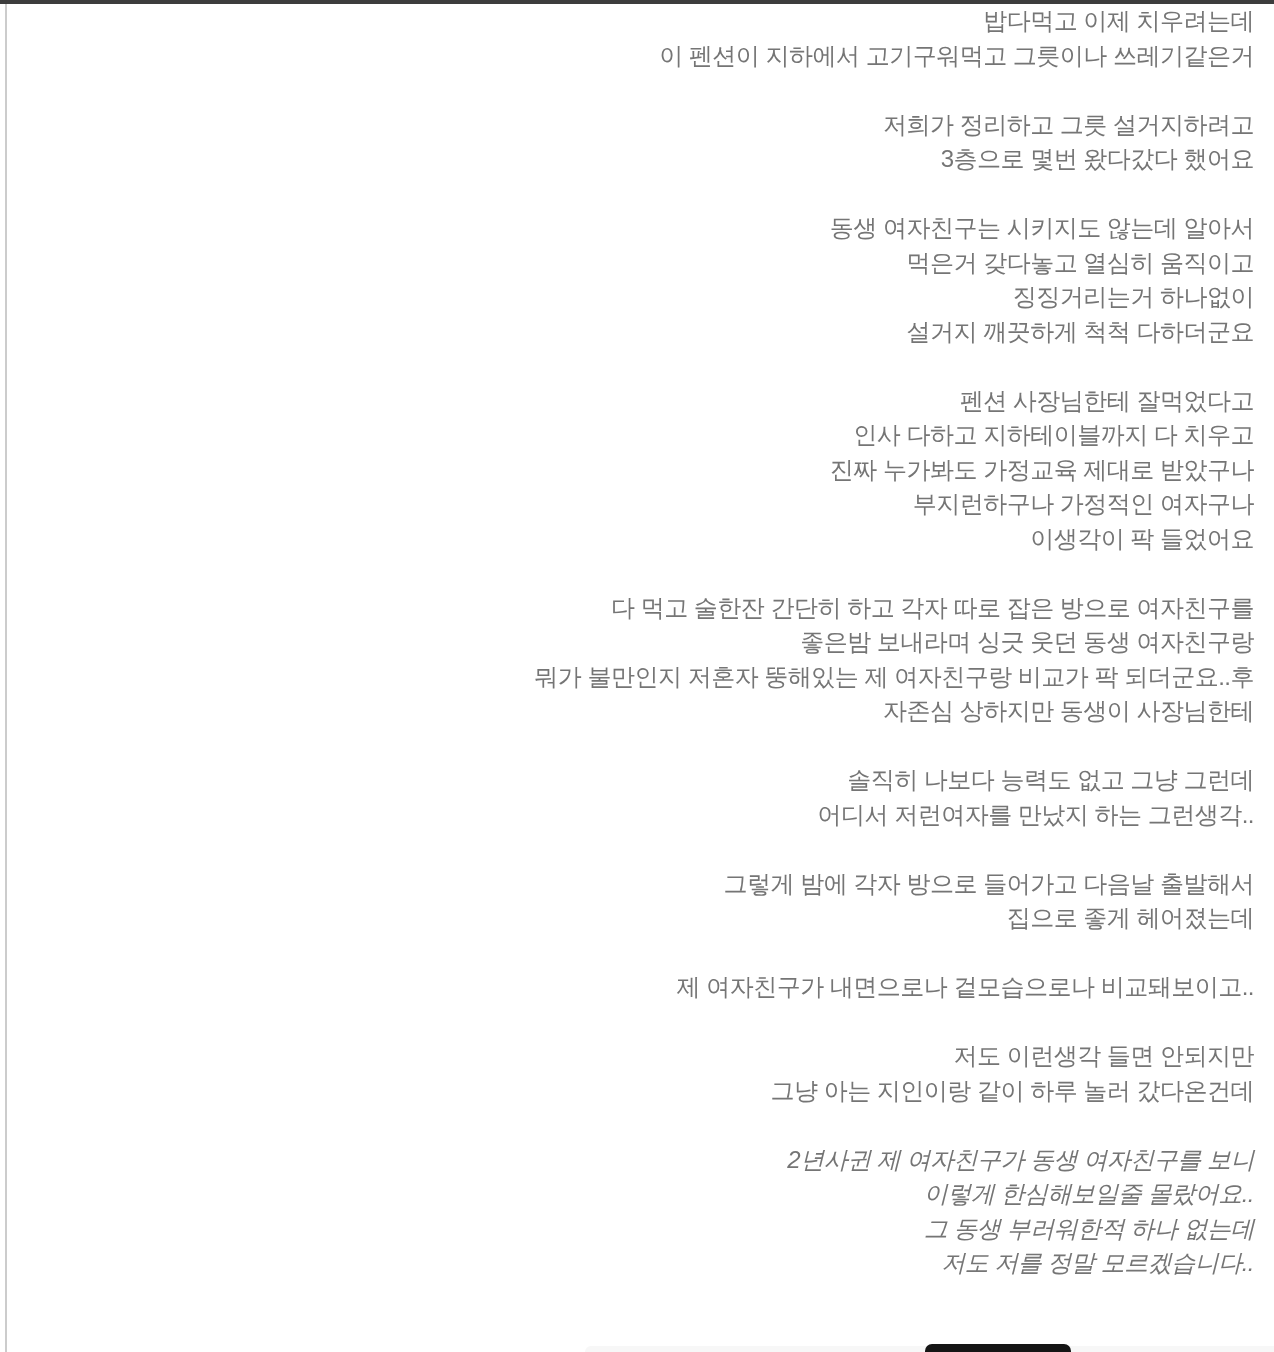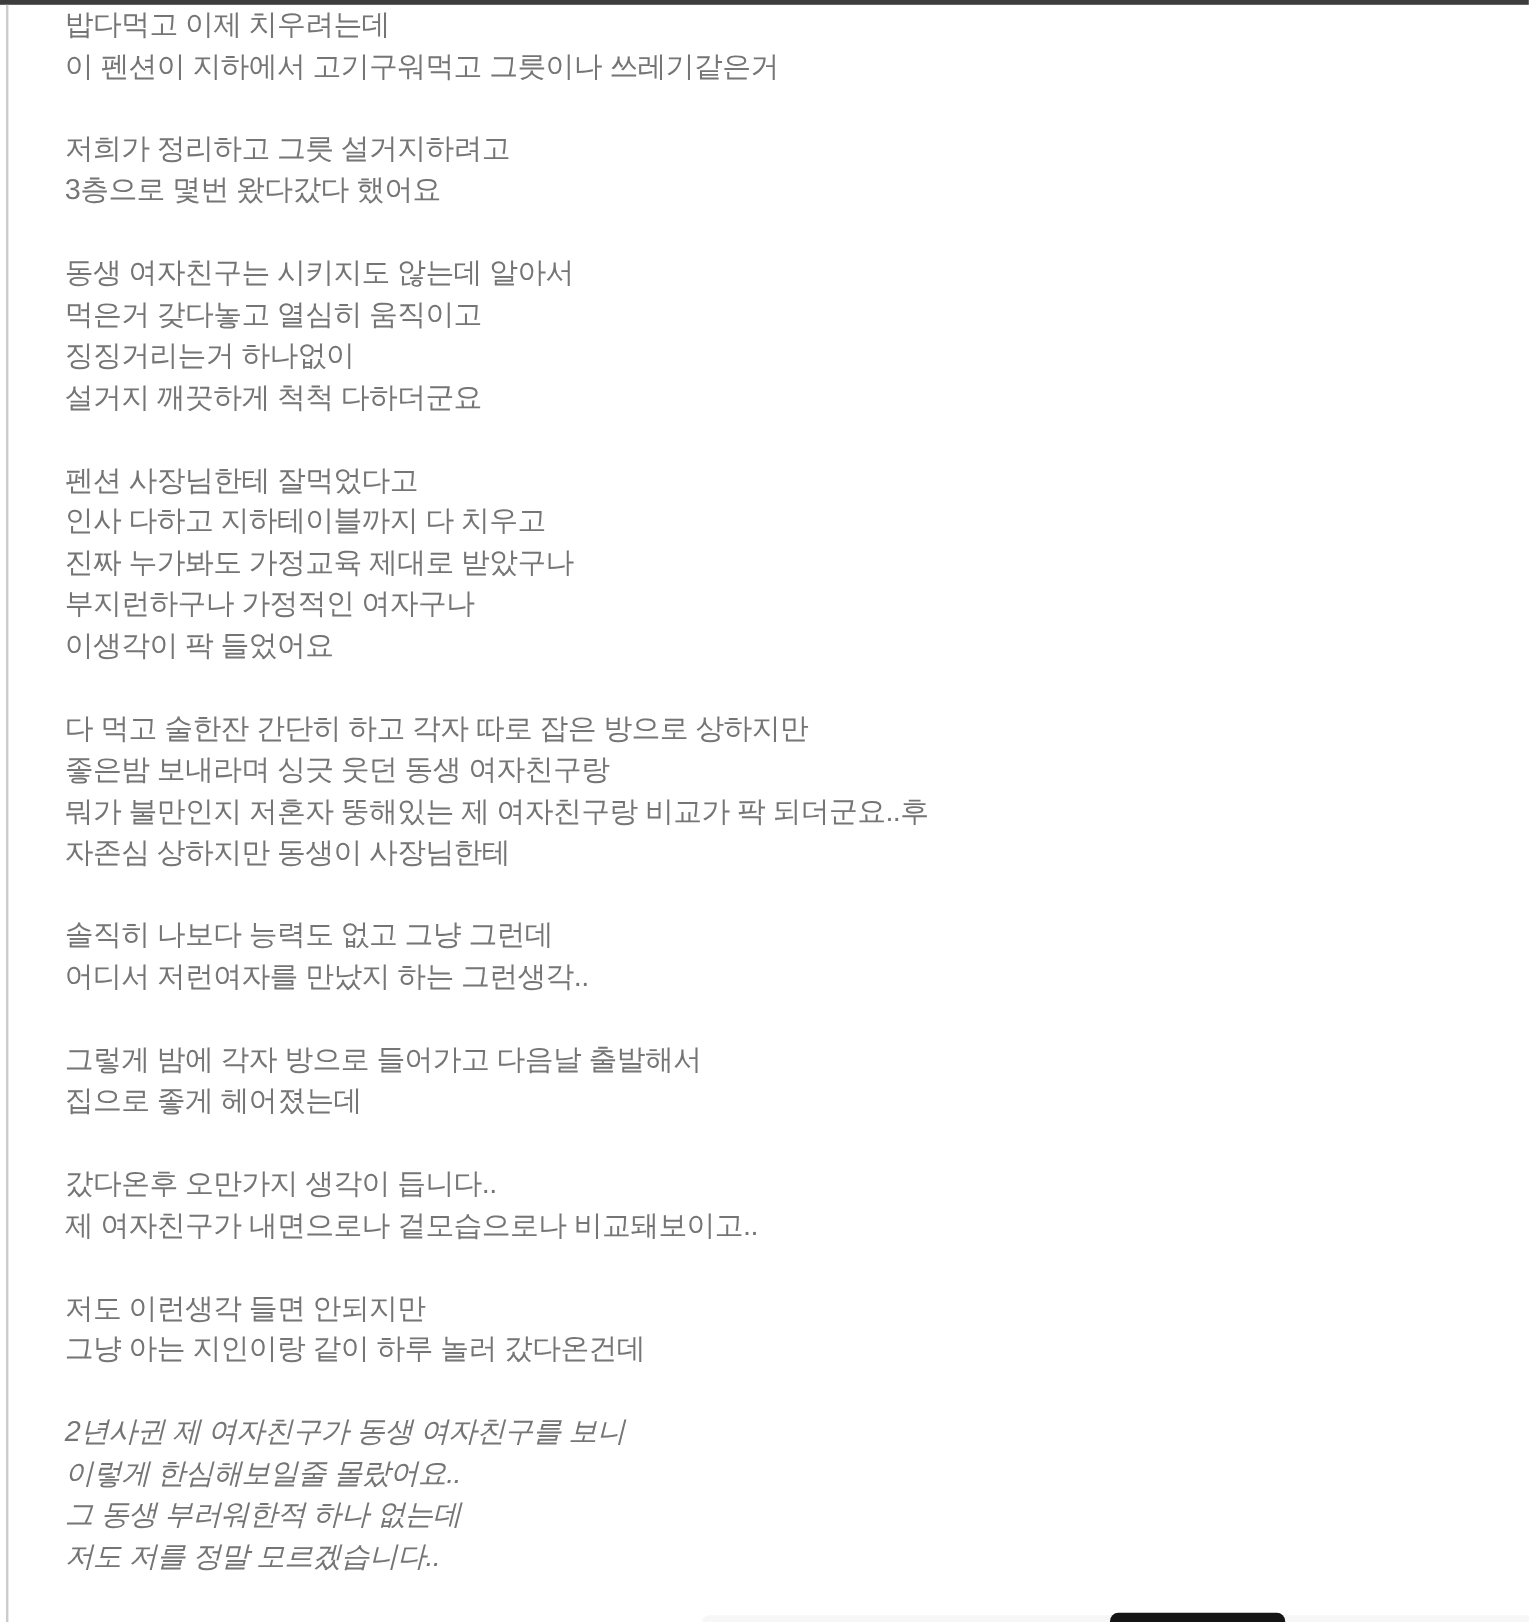--- a/index.html
+++ b/index.html
@@ -3,21 +3,21 @@
 <meta charset="utf-8">
 <style>
   :root{
     --bg:#ffffff;
     --text:#757575;
     --topstrip:#3d3d3d;
     --quoteline:#cccccc;
     --darkbar:#151515;
     --sheet:#f7f7f7;
   }
-  *{margin:0;padding:0;box-sizing:border-box;}
+  *{margin:0;padding:0;box-sizing:border-box;text-align:right;}
   html,body{background:var(--bg);}
   body{
     width:1274px;height:1352px;
     position:relative;overflow:hidden;
     font-family:"Liberation Sans","DejaVu Sans",sans-serif;
   }
   .top-strip{
     position:absolute;left:0;top:0;width:1274px;height:4px;
     background:var(--topstrip);
   }
@@ -68,35 +68,34 @@
       <div class="line">설거지 깨끗하게 척척 다하더군요</div>
     </div>
     <div class="paragraph">
       <div class="line">펜션 사장님한테 잘먹었다고</div>
       <div class="line">인사 다하고 지하테이블까지 다 치우고</div>
       <div class="line">진짜 누가봐도 가정교육 제대로 받았구나</div>
       <div class="line">부지런하구나 가정적인 여자구나</div>
       <div class="line">이생각이 팍 들었어요</div>
     </div>
     <div class="paragraph">
-      <div class="line">다 먹고 술한잔 간단히 하고 각자 따로 잡은 방으로 상하지만</div>
+      <div class="line">다 먹고 술한잔 간단히 하고 각자 따로 잡은 방으로 여자친구를</div>
       <div class="line">좋은밤 보내라며 싱긋 웃던 동생 여자친구랑</div>
       <div class="line">뭐가 불만인지 저혼자 뚱해있는 제 여자친구랑 비교가 팍 되더군요..후</div>
       <div class="line">자존심 상하지만 동생이 사장님한테</div>
     </div>
     <div class="paragraph">
       <div class="line">솔직히 나보다 능력도 없고 그냥 그런데</div>
       <div class="line">어디서 저런여자를 만났지 하는 그런생각..</div>
     </div>
     <div class="paragraph">
       <div class="line">그렇게 밤에 각자 방으로 들어가고 다음날 출발해서</div>
       <div class="line">집으로 좋게 헤어졌는데</div>
     </div>
     <div class="paragraph">
-      <div class="line">갔다온후 오만가지 생각이 듭니다..</div>
       <div class="line">제 여자친구가 내면으로나 겉모습으로나 비교돼보이고..</div>
     </div>
     <div class="paragraph">
       <div class="line">저도 이런생각 들면 안되지만</div>
       <div class="line">그냥 아는 지인이랑 같이 하루 놀러 갔다온건데</div>
     </div>
     <div class="paragraph">
       <div class="line">2년사귄 제 여자친구가 동생 여자친구를 보니</div>
       <div class="line">이렇게 한심해보일줄 몰랐어요..</div>
       <div class="line">그 동생 부러워한적 하나 없는데</div>

